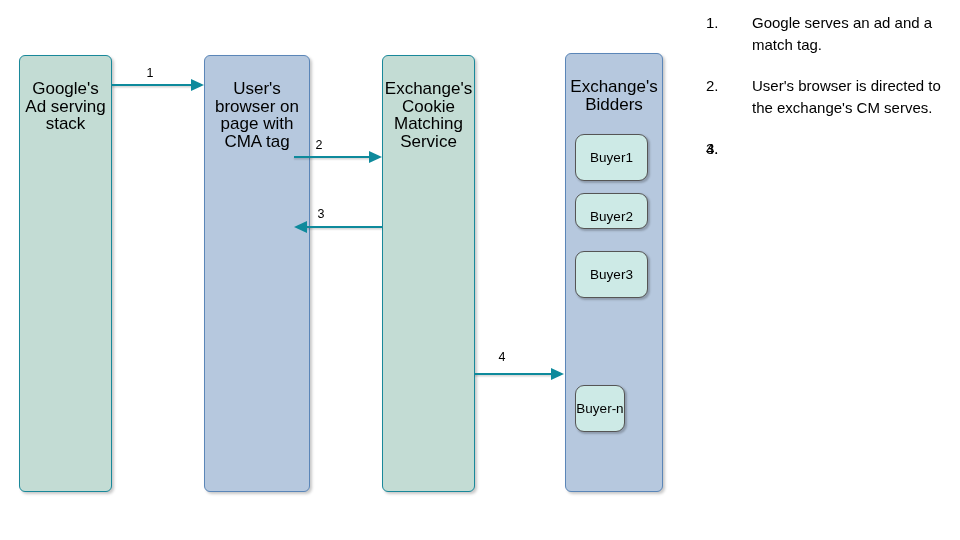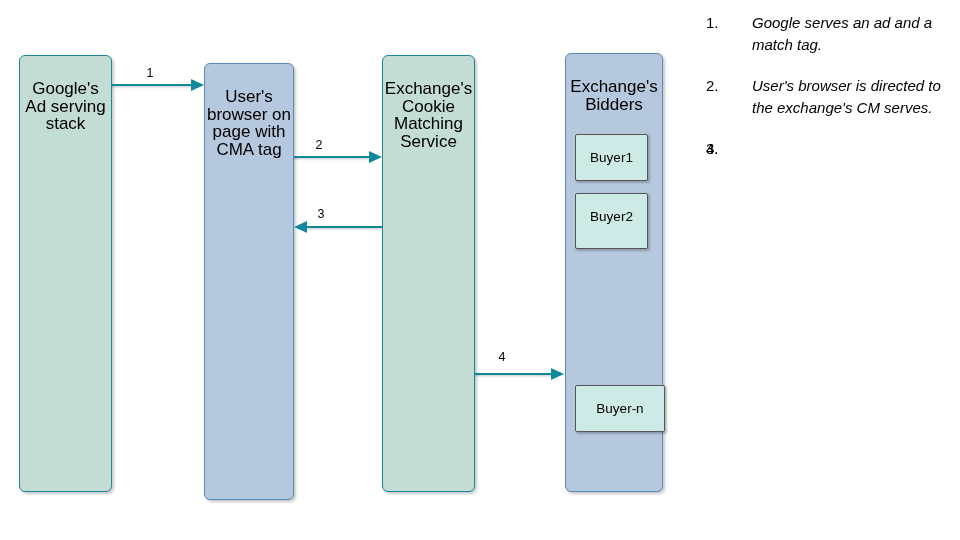--- a/index.html
+++ b/index.html
@@ -36,21 +36,21 @@
     background: #b6c8de;
     border: 1.4px solid #5b86b8;
   }
 
   
   .buyer {
     position: absolute;
     box-sizing: border-box;
     background: #cdeae6;
     border: 1.2px solid #555555;
-    border-radius: 2px;
+    border-radius: 9px;
     font-size: 13.5px;
     line-height: 46px;
     color: #000000;
     text-align: center;
     box-shadow: 1.5px 1.5px 2px rgba(0,0,0,0.22);
   }
 
   
   .arrow-line {
     position: absolute;
@@ -96,35 +96,34 @@
   .step-num {
     position: absolute;
     left: 0;
     top: 0;
     width: 26px;
     text-align: left;
   }
   .step-text {
     display: block;
     margin-left: 46px;
-    font-style: italic;
   }
 </style>
 </head>
 <body>
 
 <div id="canvas">
 
   <div class="lane green" style="left:19px; top:55px; width:93px; height:437px;">
     <span style="white-space:pre-line;">Google's
 Ad serving
 stack</span>
   </div>
 
-  <div class="lane blue" style="left:204px; top:63px; width:90px; height:437px;">
+  <div class="lane blue" style="left:204px; top:55px; width:106px; height:437px;">
     <span style="white-space:pre-line;">User's
 browser on
 page with
 CMA tag</span>
   </div>
 
   <div class="lane green" style="left:382px; top:55px; width:93px; height:437px;">
     <span style="white-space:pre-line;">Exchange's
 Cookie
 Matching
@@ -132,24 +131,27 @@
   </div>
 
   <div class="lane blue" style="left:565px; top:53px; width:98px; height:439px;">
     <span style="white-space:pre-line;">Exchange's
 Bidders</span>
   </div>
 
   <div class="buyer" style="left:575px; top:134px; width:73px; height:47px;">
     <span>Buyer1</span>
   </div>
-  <div class="buyer" style="left:575px; top:193px; width:73px; height:56px;">
+  <div class="buyer" style="left:575px; top:193px; width:73px; height:36px;">
     <span>Buyer2</span>
   </div>
-  <div class="buyer" style="left:575px; top:385px; width:90px; height:47px;">
+  <div class="buyer" style="left:575px; top:251px; width:73px; height:47px;">
+    <span>Buyer3</span>
+  </div>
+  <div class="buyer" style="left:575px; top:385px; width:50px; height:47px;">
     <span>Buyer-n</span>
   </div>
 
   <div class="arrow-line" style="left:112px; top:84px; width:81px;"></div>
   <div class="arrow-head right" style="left:191px; top:78.5px;"></div>
   <div class="arrow-label" style="left:140px; top:66px;">1</div>
 
   <div class="arrow-line" style="left:294px; top:156px; width:76px;"></div>
   <div class="arrow-head right" style="left:369px; top:150.5px;"></div>
   <div class="arrow-label" style="left:309px; top:138px;">2</div>

